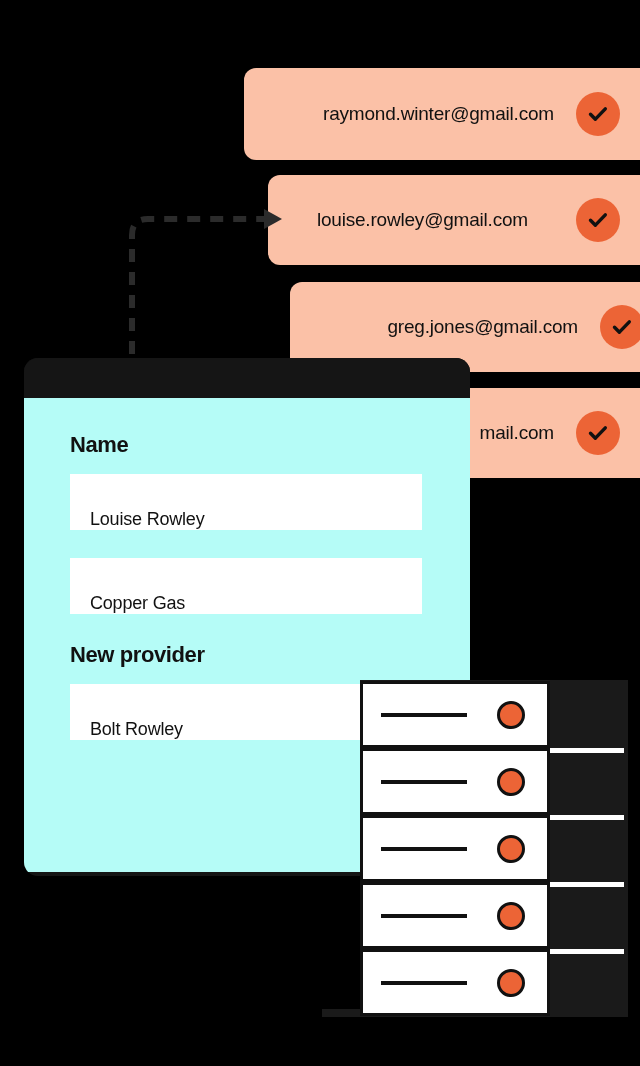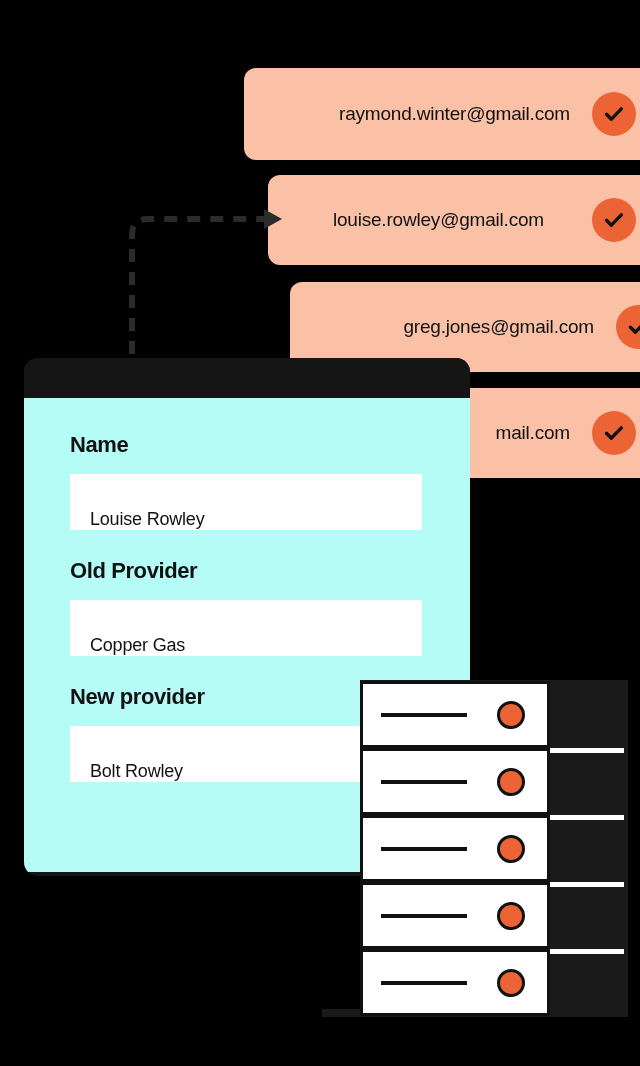--- a/index.html
+++ b/index.html
@@ -21,21 +21,21 @@
 
   
   .email-card {
     position: absolute;
     background: #FBC1A7;
     border-radius: 12px 0 0 12px;
     display: flex;
     align-items: center;
     justify-content: flex-end;
     box-sizing: border-box;
-    padding-right: 4px;
+    padding-right: 20px;
     gap: 22px;
   }
   .email-card .email-text {
     font-size: 19px;
     color: #111111;
     letter-spacing: -0.2px;
     white-space: nowrap;
   }
   .check-badge {
     width: 44px;
@@ -215,21 +215,20 @@
 
   <div id="form-card">
     <div id="form-header"></div>
     <div id="form-body">
 
       <p class="field-label">Name</p>
       <div class="field-input">
         <span class="field-value">Louise Rowley</span>
       </div>
 
-      <p class="field-label">Old Provider</p>
       <div class="field-input">
         <span class="field-value">Copper Gas</span>
       </div>
 
       <p class="field-label">New provider</p>
       <div class="field-input">
         <span class="field-value">Bolt Rowley</span>
       </div>
 
     </div>

